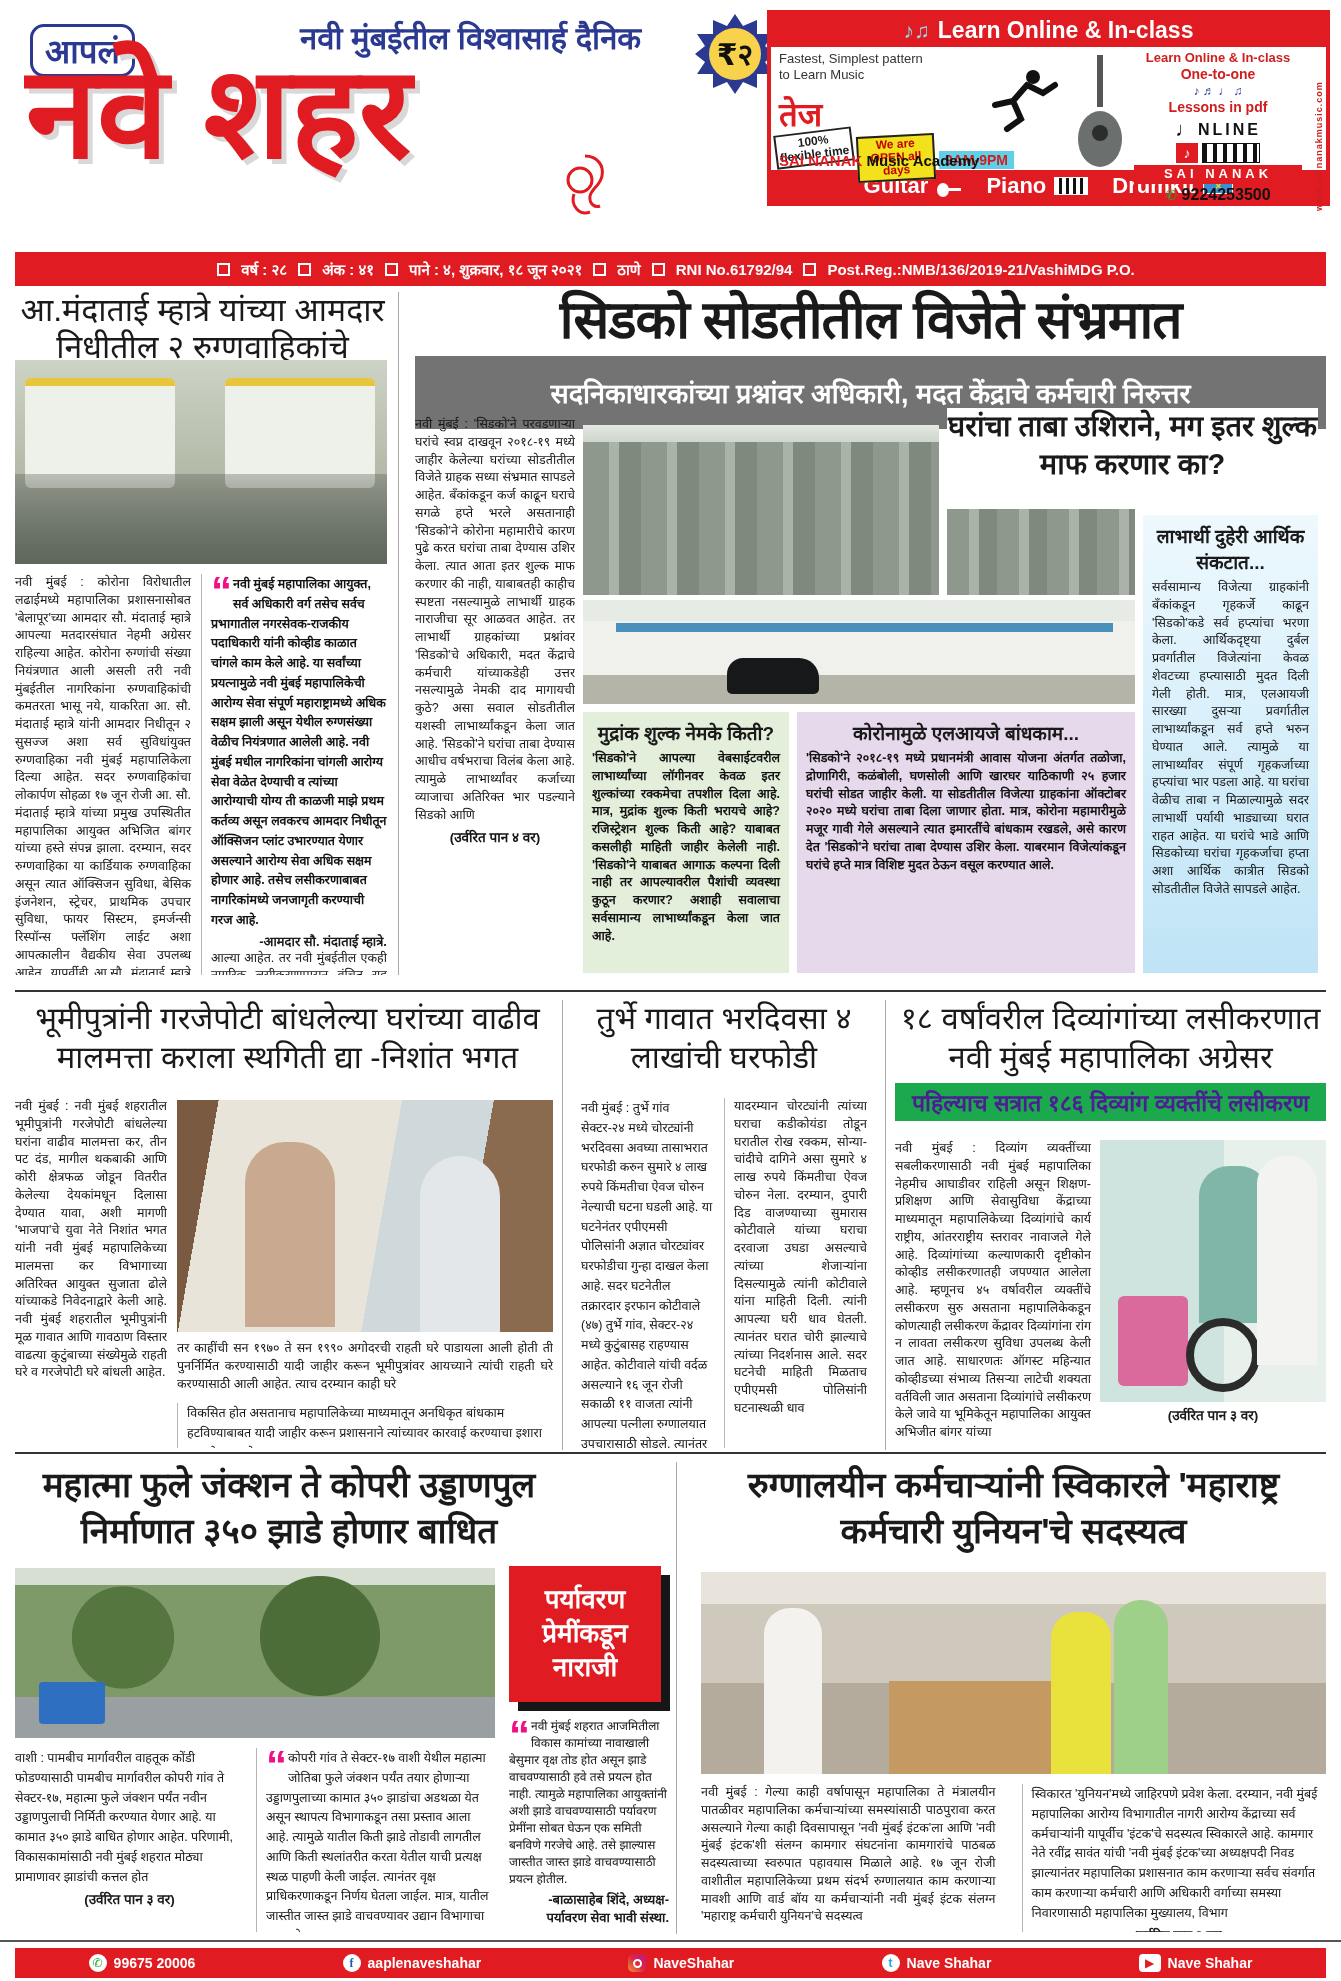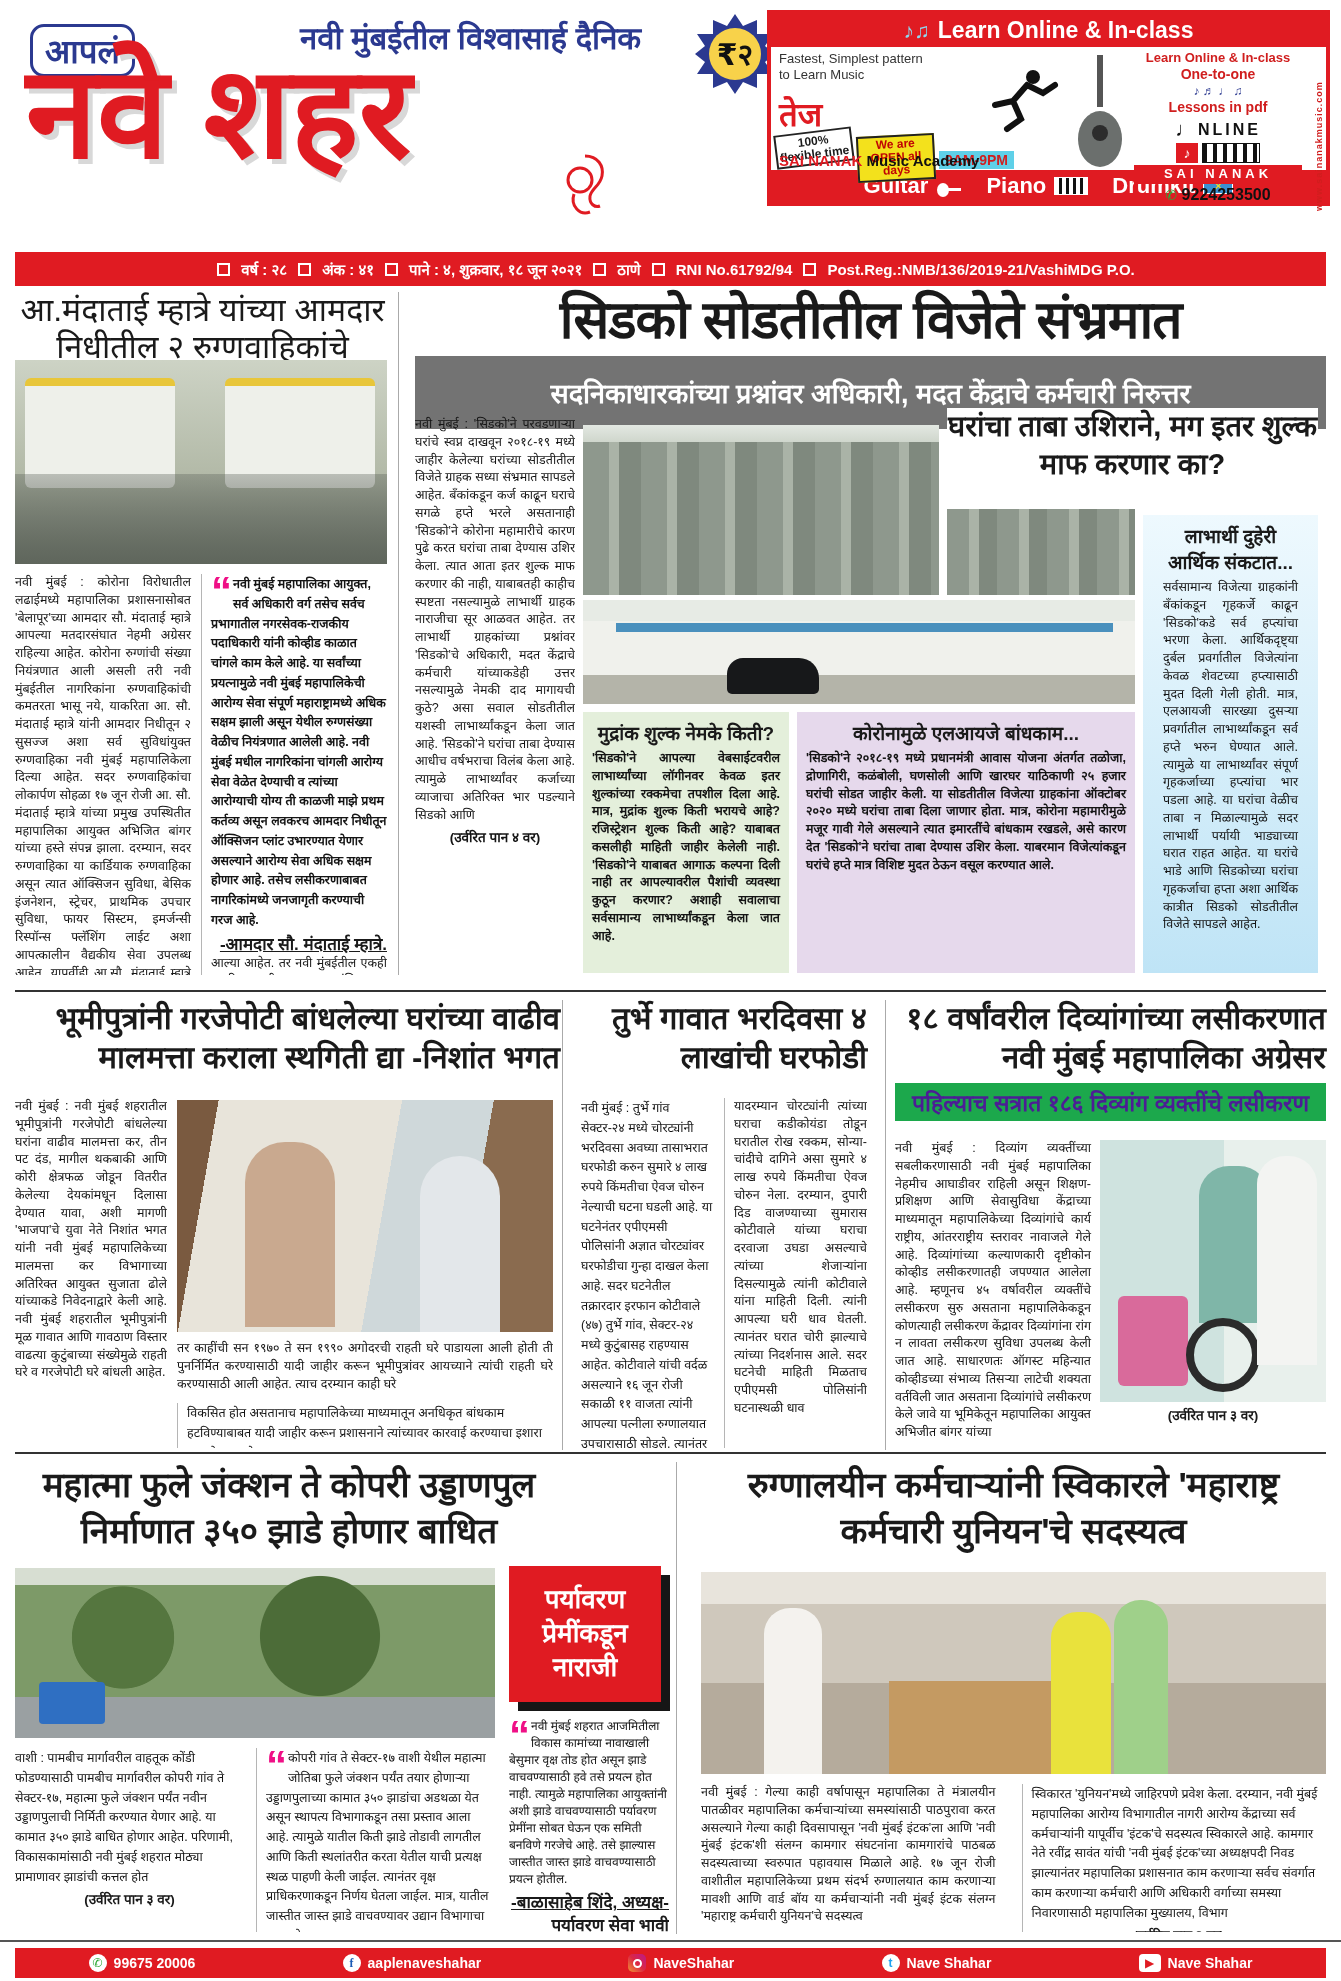--- a/index.html
+++ b/index.html
@@ -47,21 +47,21 @@
 
   
   .dateline { position:absolute; left:15px; top:252px; width:1311px; height:34px; background:#e01b22; color:#fff; display:flex; align-items:center; justify-content:center; font-size:15px; font-weight:bold; }
   .sq { width:13px; height:13px; border:2px solid #fff; display:inline-block; margin:0 11px; flex:none;}
 
   
   .body-txt { font-size:12.5px; line-height:1.42; text-align:justify; color:#141414;}
   .cont { font-weight:bold; text-align:center; font-size:13.5px; margin-top:4px;}
   .qmark { color:#ef1086; font-weight:900; font-size:42px; line-height:.55; float:left; margin:6px 4px 0 0; letter-spacing:-3px;}
   .qtext { font-weight:bold; }
-  .qsign { font-weight:bold; text-align:right; margin-top:2px; font-size:17px;text-decoration:underline;}
+  .qsign { font-weight:bold; text-align:right; margin-top:2px; font-size:13px;}
   .photo { position:absolute; overflow:hidden; background:#b6bfae;}
   .vline { border-left:1px solid #b5b5b5; padding-left:9px;}
 
   
   .row-top { position:absolute; left:15px; top:292px; width:1311px; height:683px;}
   .art-amb { position:absolute; left:0; top:0; width:384px; height:683px; border-right:1px solid #aaa; padding-right:8px;}
   .amb-h { font-size:32px; font-weight:normal; text-align:center; line-height:1.15;}
   .amb-photo { left:0; top:68px; width:372px; height:204px; background:linear-gradient(180deg,#cdd3c5 0%,#b3baa8 55%,#8f968a 100%);}
   .amb-photo .van { position:absolute; top:18px; width:150px; height:110px; background:#eef0ea; border-radius:6px; border-top:8px solid #e8c63a;}
   .amb-photo .crowd { position:absolute; left:0; right:0; bottom:0; height:44%; background:linear-gradient(180deg,rgba(90,96,88,.35),#5f665c);}
@@ -78,27 +78,27 @@
   .cid-pb2 { left:540px; top:217px; width:188px; height:86px; background:
       repeating-linear-gradient(90deg,#8e988d 0 22px,#aab3a7 22px 32px,#7f897e 32px 50px);}
   .cid-sub2 { position:absolute; left:540px; top:116px; width:371px; font-size:29px; font-weight:800; text-align:center; line-height:1.3; background:#fff;}
   .cid-po { left:176px; top:308px; width:552px; height:104px; background:linear-gradient(180deg,#e7ebe5 0 20%,#f0f1ec 20% 72%,#b4b4a9 72%);}
   .cid-po .roof { position:absolute; left:6%; right:4%; top:22%; height:9px; background:#4a90bd;}
   .cid-po .car { position:absolute; left:26%; bottom:10%; width:92px; height:36px; background:#17181a; border-radius:16px 20px 5px 5px;}
   .cid-box { position:absolute; top:420px; bottom:2px; padding:8px 9px; overflow:hidden;}
   .cid-box h4 { text-align:center; font-size:19px; margin-bottom:4px;}
   .box-green { left:176px; width:206px; background:#e4efdb;}
   .box-purple{ left:390px; width:338px; background:#e6d9ec;}
-  .box-blue  { left:736px; width:175px; top:223px; bottom:2px; position:absolute; padding:8px 20px; overflow:hidden; background:linear-gradient(180deg,#eef9fe,#bfe4f6);}
+  .box-blue  { left:736px; width:175px; top:223px; bottom:2px; position:absolute; padding:8px 9px; overflow:hidden; background:linear-gradient(180deg,#eef9fe,#bfe4f6);}
   .box-blue h4 { text-align:center; font-size:19px; margin-bottom:4px;}
 
   
   .row-mid { position:absolute; left:15px; top:990px; width:1311px; height:460px; border-top:2px solid #333;}
   .art-bhu { position:absolute; left:0; top:8px; width:548px; bottom:0; border-right:1px solid #aaa;}
-  .mid-h { font-size:31px; font-weight:bold; text-align:right; line-height:1.25;}
+  .mid-h { font-size:31px; font-weight:normal; text-align:center; line-height:1.25;}
   .bhu-c1 { position:absolute; left:0; top:98px; width:152px; bottom:2px; overflow:hidden;}
   .bhu-photo { left:162px; top:100px; width:376px; height:232px; background:linear-gradient(100deg,#7a5a40 0 10%,#e8e4da 10% 54%,#cfd8da 54% 76%,#8a6b4f 76%);}
   .bhu-photo .p1 { position:absolute; left:18%; top:18%; width:90px; height:80%; background:#c9a98f; border-radius:40px 40px 0 0;}
   .bhu-photo .p2 { position:absolute; right:14%; top:24%; width:80px; height:76%; background:#e3e7ea; border-radius:40px 40px 0 0;}
   .bhu-cols { position:absolute; left:162px; top:340px; width:376px; bottom:2px; display:flex; gap:10px; overflow:hidden;flex-direction:column;}
   .bhu-cols > div { flex:1;}
   .art-tur { position:absolute; left:560px; top:8px; width:298px; bottom:0; padding:0 6px;}
   .tur-cols { position:absolute; left:6px; right:6px; top:98px; bottom:2px; display:flex; gap:10px; overflow:hidden;}
   .tur-cols > div { flex:1;}
   .art-div { position:absolute; left:870px; top:8px; width:441px; bottom:0; border-left:1px solid #aaa; padding-left:9px;}

